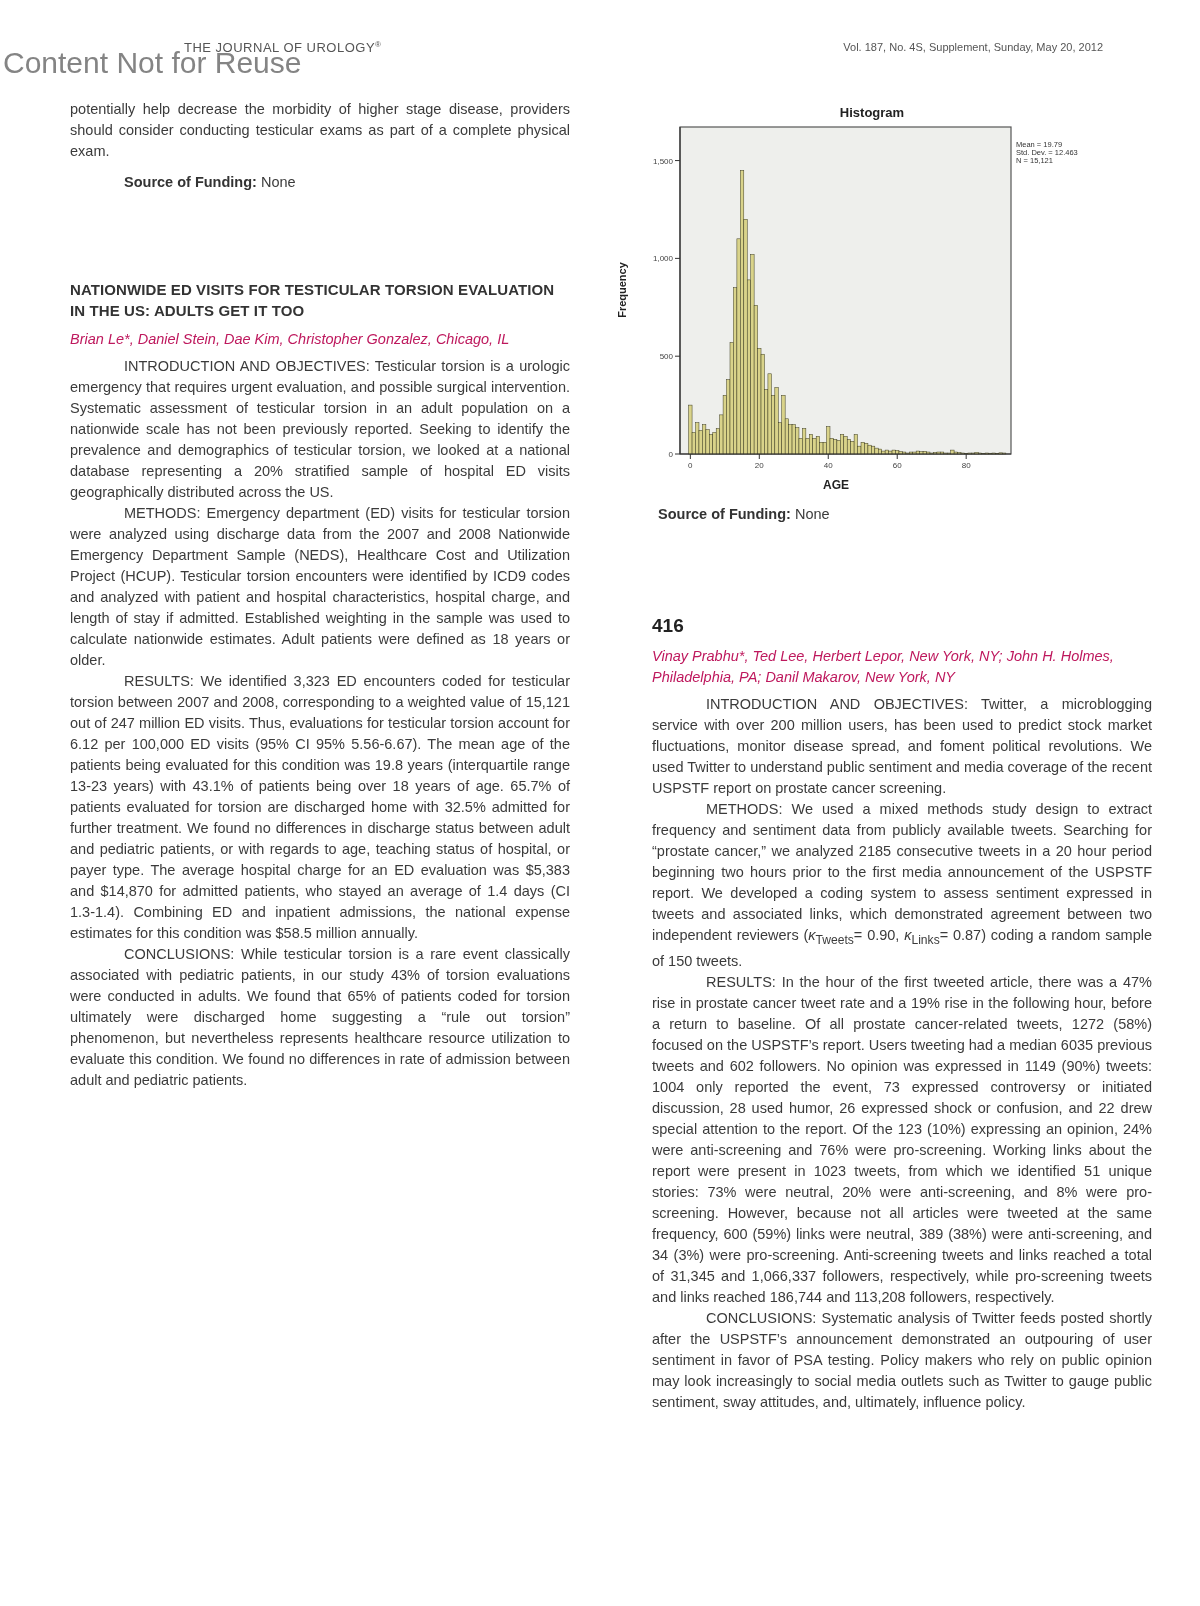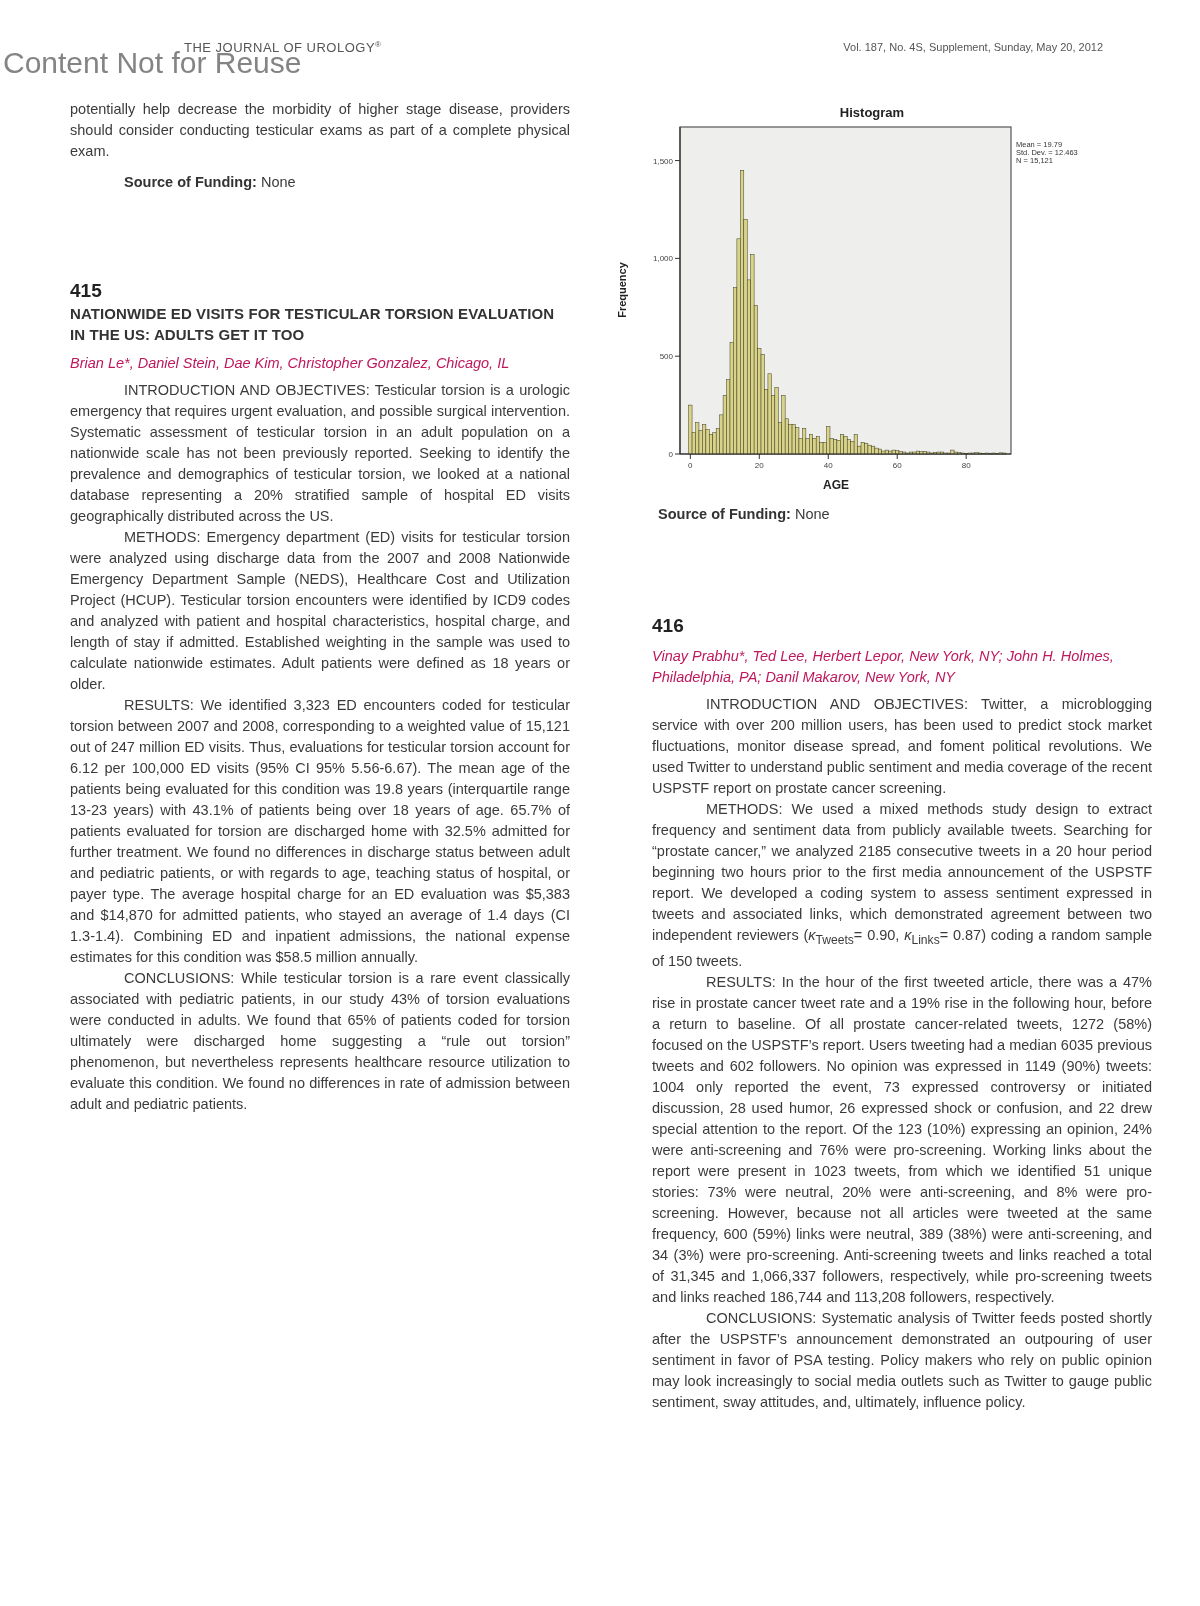--- a/index.html
+++ b/index.html
@@ -33,21 +33,20 @@
 <div class="watermark">Content Not for Reuse</div>
 <div class="journal"><span>THE JOURNAL OF UROLOGY</span><sup>®</sup></div>
 <div class="volume">Vol. 187, No. 4S, Supplement, Sunday, May 20, 2012</div>
 
 <div class="col col-left" style="top:99px;">
   <p>potentially help decrease the morbidity of higher stage disease, providers should consider conducting testicular exams as part of a complete physical exam.</p>
   <p class="funding"><b>Source of Funding:</b><span> None</span></p>
 </div>
 
 <div class="col col-left" style="top:279px;">
-  <p class="abs-num">415</p>
   <p class="abs-title">NATIONWIDE ED VISITS FOR TESTICULAR TORSION EVALUATION IN THE US: ADULTS GET IT TOO</p>
   <p class="authors">Brian Le*, Daniel Stein, Dae Kim, Christopher Gonzalez, Chicago, IL</p>
   <p class="indent">INTRODUCTION AND OBJECTIVES: Testicular torsion is a urologic emergency that requires urgent evaluation, and possible surgical intervention. Systematic assessment of testicular torsion in an adult population on a nationwide scale has not been previously reported. Seeking to identify the prevalence and demographics of testicular torsion, we looked at a national database representing a 20% stratified sample of hospital ED visits geographically distributed across the US.</p>
   <p class="indent">METHODS: Emergency department (ED) visits for testicular torsion were analyzed using discharge data from the 2007 and 2008 Nationwide Emergency Department Sample (NEDS), Healthcare Cost and Utilization Project (HCUP). Testicular torsion encounters were identified by ICD9 codes and analyzed with patient and hospital characteristics, hospital charge, and length of stay if admitted. Established weighting in the sample was used to calculate nationwide estimates. Adult patients were defined as 18 years or older.</p>
   <p class="indent">RESULTS: We identified 3,323 ED encounters coded for testicular torsion between 2007 and 2008, corresponding to a weighted value of 15,121 out of 247 million ED visits. Thus, evaluations for testicular torsion account for 6.12 per 100,000 ED visits (95% CI 95% 5.56-6.67). The mean age of the patients being evaluated for this condition was 19.8 years (interquartile range 13-23 years) with 43.1% of patients being over 18 years of age. 65.7% of patients evaluated for torsion are discharged home with 32.5% admitted for further treatment. We found no differences in discharge status between adult and pediatric patients, or with regards to age, teaching status of hospital, or payer type. The average hospital charge for an ED evaluation was $5,383 and $14,870 for admitted patients, who stayed an average of 1.4 days (CI 1.3-1.4). Combining ED and inpatient admissions, the national expense estimates for this condition was $58.5 million annually.</p>
   <p class="indent">CONCLUSIONS: While testicular torsion is a rare event classically associated with pediatric patients, in our study 43% of torsion evaluations were conducted in adults. We found that 65% of patients coded for torsion ultimately were discharged home suggesting a “rule out torsion” phenomenon, but nevertheless represents healthcare resource utilization to evaluate this condition. We found no differences in rate of admission between adult and pediatric patients.</p>
 </div>
 
 <div class="figure">
   <svg id="hist" width="520" height="400" viewBox="0 0 520 400">

